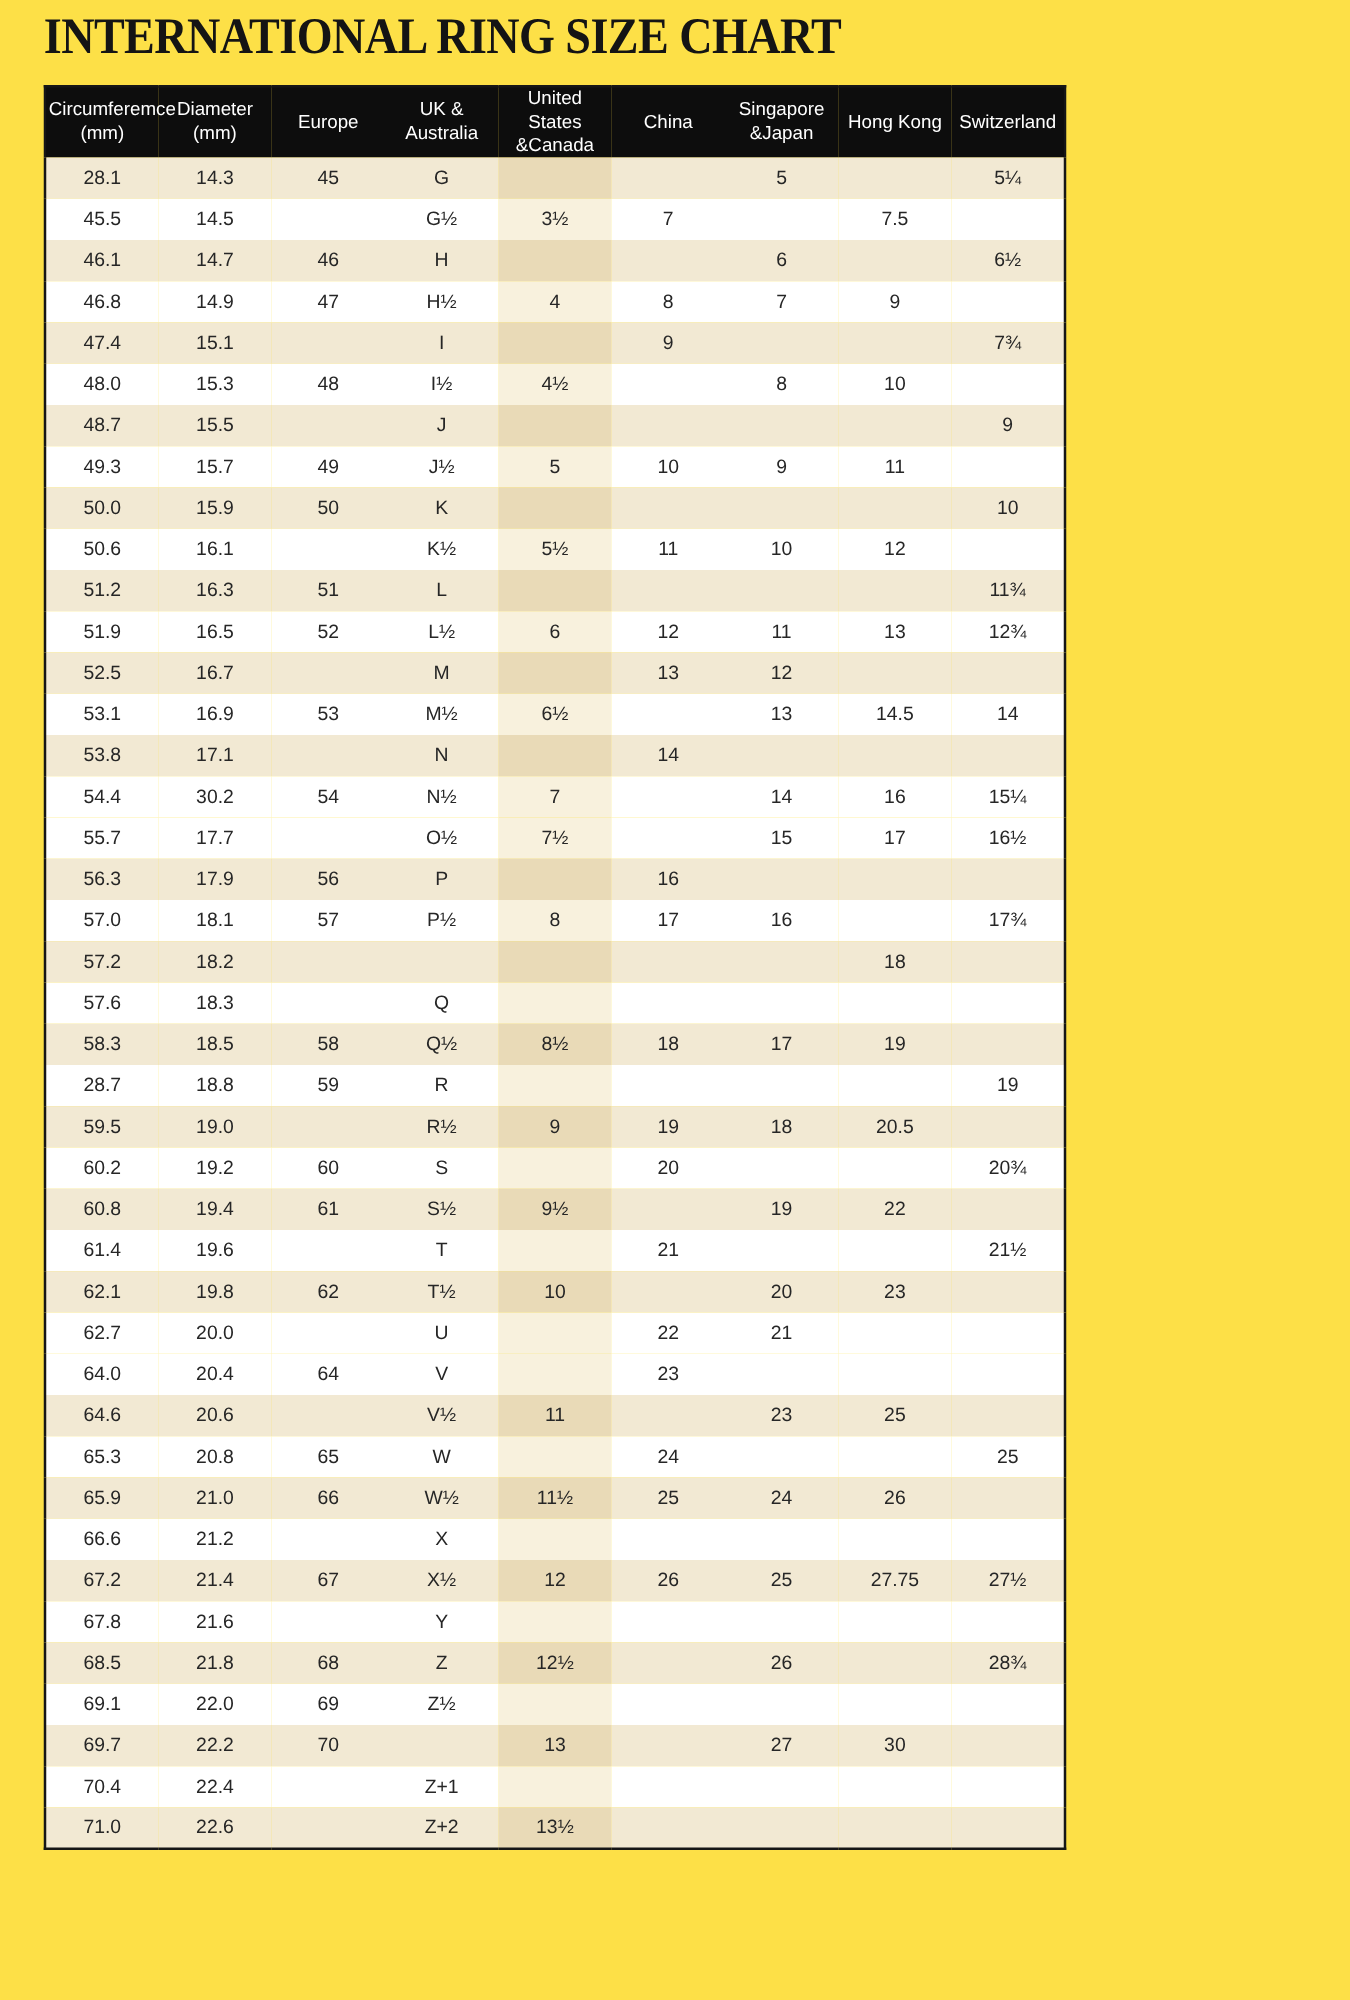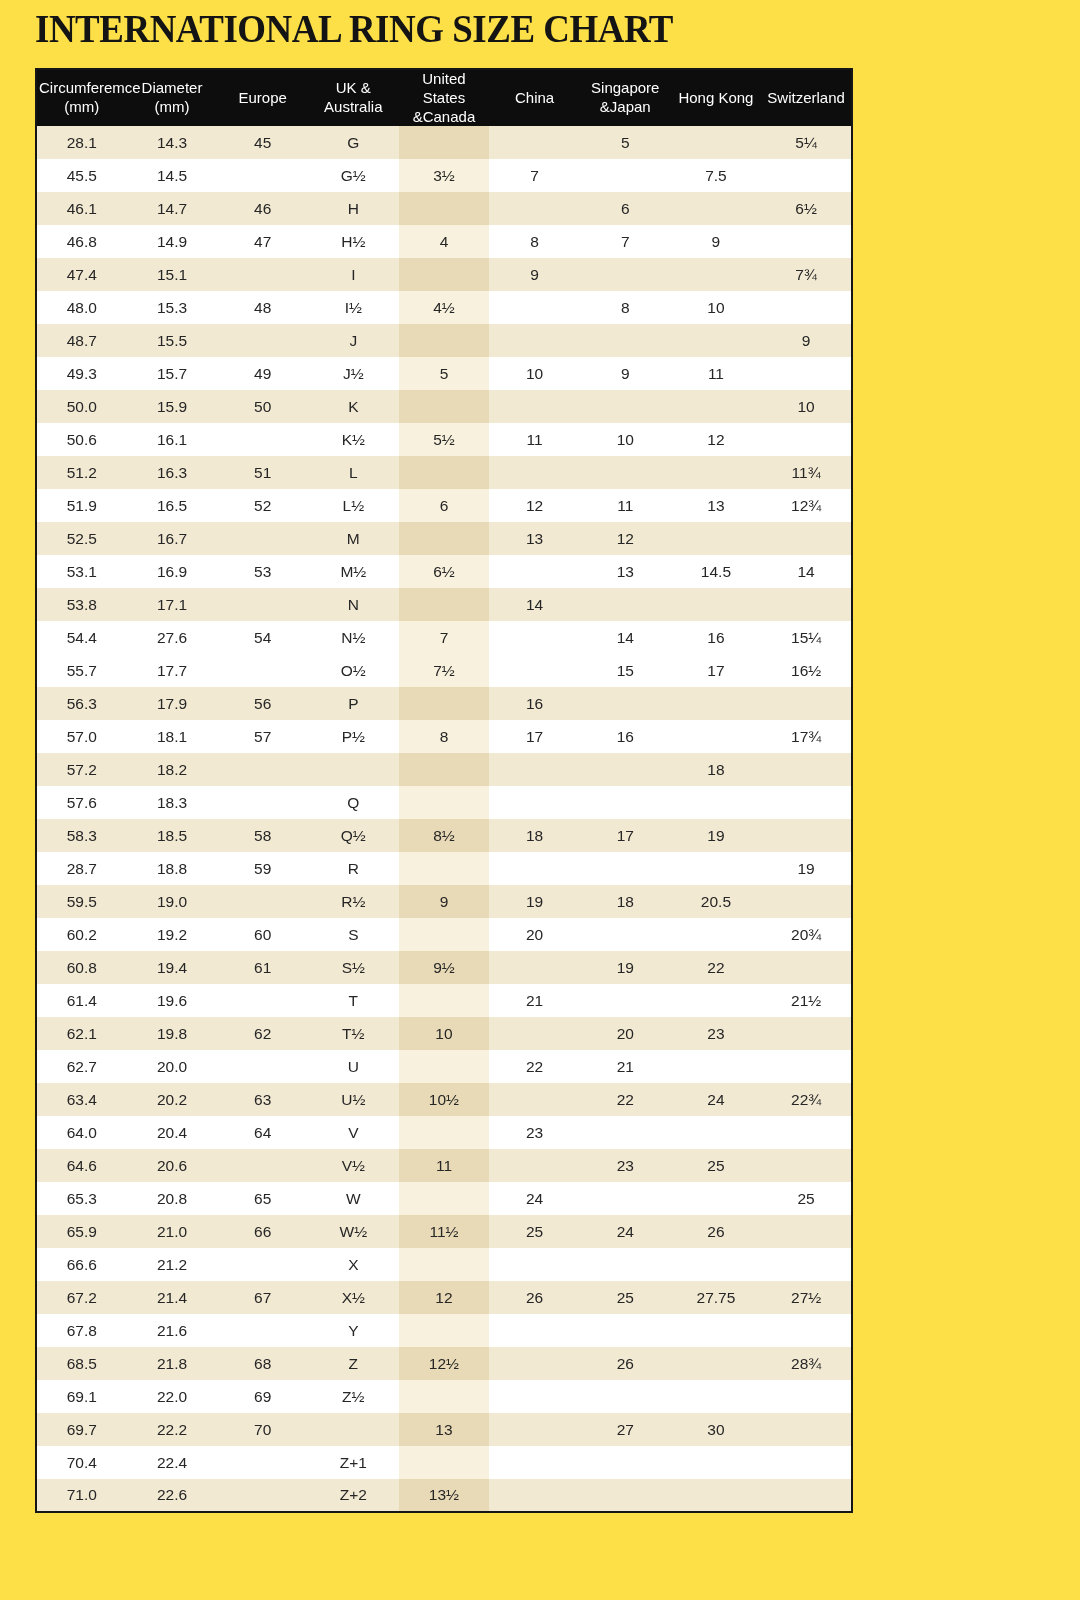--- a/index.html
+++ b/index.html
@@ -250,21 +250,21 @@
           <td></td>
           <td>N</td>
           <td class="us"></td>
           <td>14</td>
           <td></td>
           <td></td>
           <td></td>
         </tr>
         <tr class="white">
           <td>54.4</td>
-          <td>27.6</td>
+          <td>30.2</td>
           <td>54</td>
           <td>N½</td>
           <td class="us">7</td>
           <td></td>
           <td>14</td>
           <td>16</td>
           <td>15¼</td>
         </tr>
         <tr class="white">
           <td>55.7</td>
@@ -401,31 +401,20 @@
         <tr class="white">
           <td>62.7</td>
           <td>20.0</td>
           <td></td>
           <td>U</td>
           <td class="us"></td>
           <td>22</td>
           <td>21</td>
           <td></td>
           <td></td>
-        </tr>
-        <tr class="beige">
-          <td>63.4</td>
-          <td>20.2</td>
-          <td>63</td>
-          <td>U½</td>
-          <td class="us">10½</td>
-          <td></td>
-          <td>22</td>
-          <td>24</td>
-          <td>22¾</td>
         </tr>
         <tr class="white">
           <td>64.0</td>
           <td>20.4</td>
           <td>64</td>
           <td>V</td>
           <td class="us"></td>
           <td>23</td>
           <td></td>
           <td></td>

